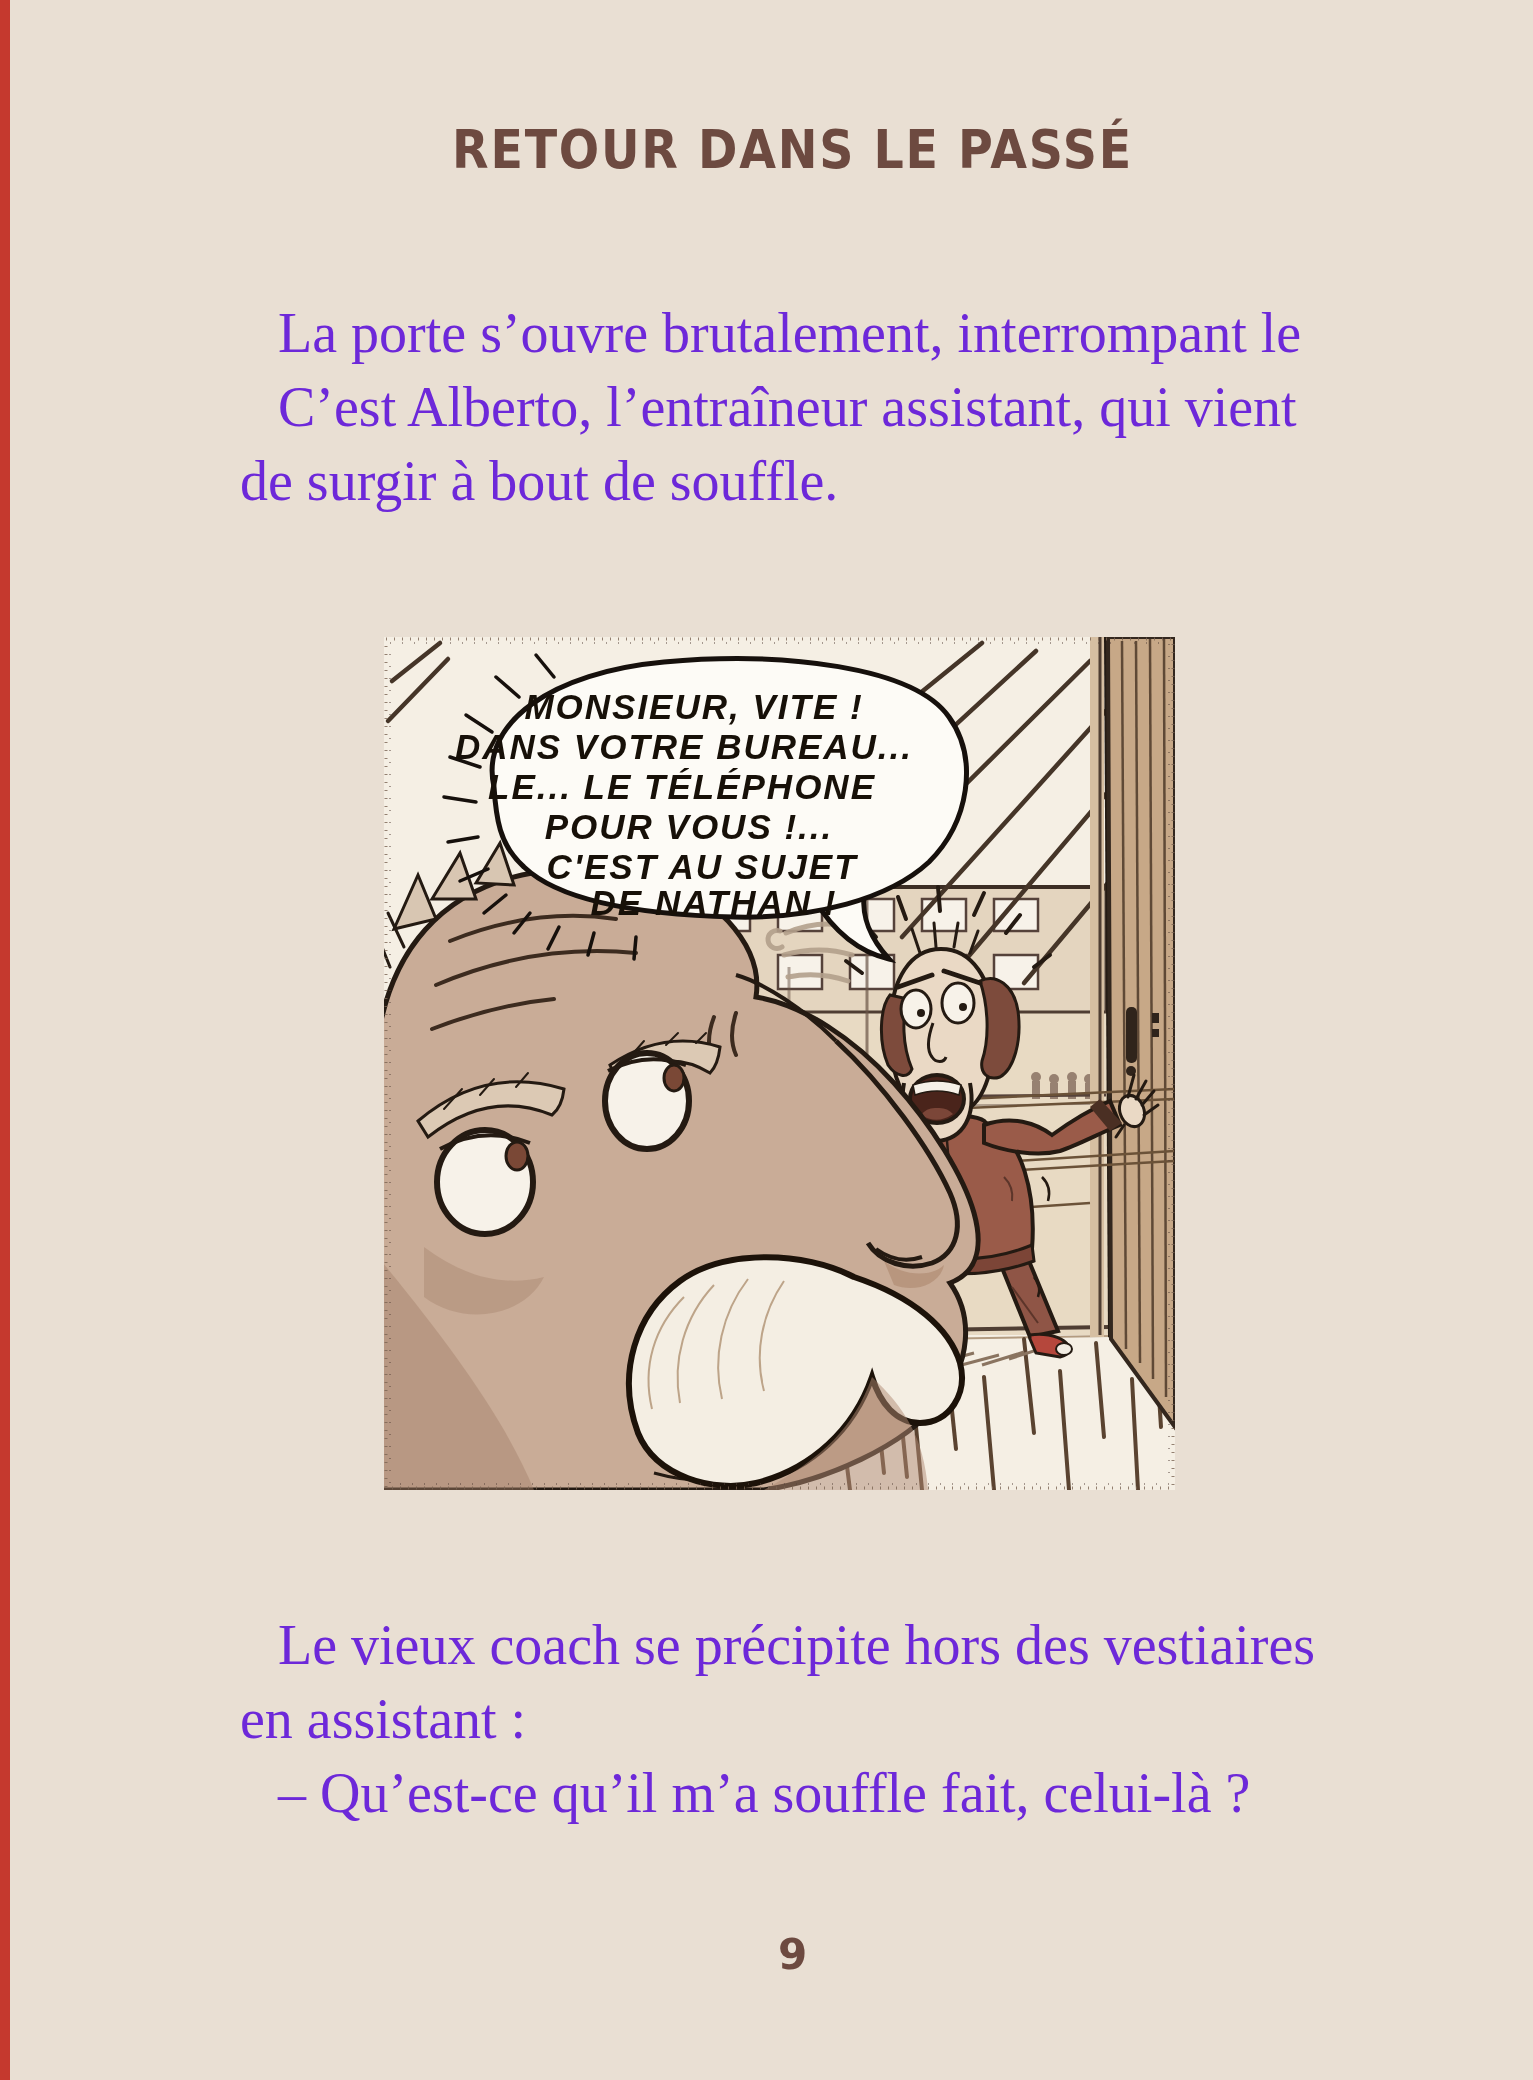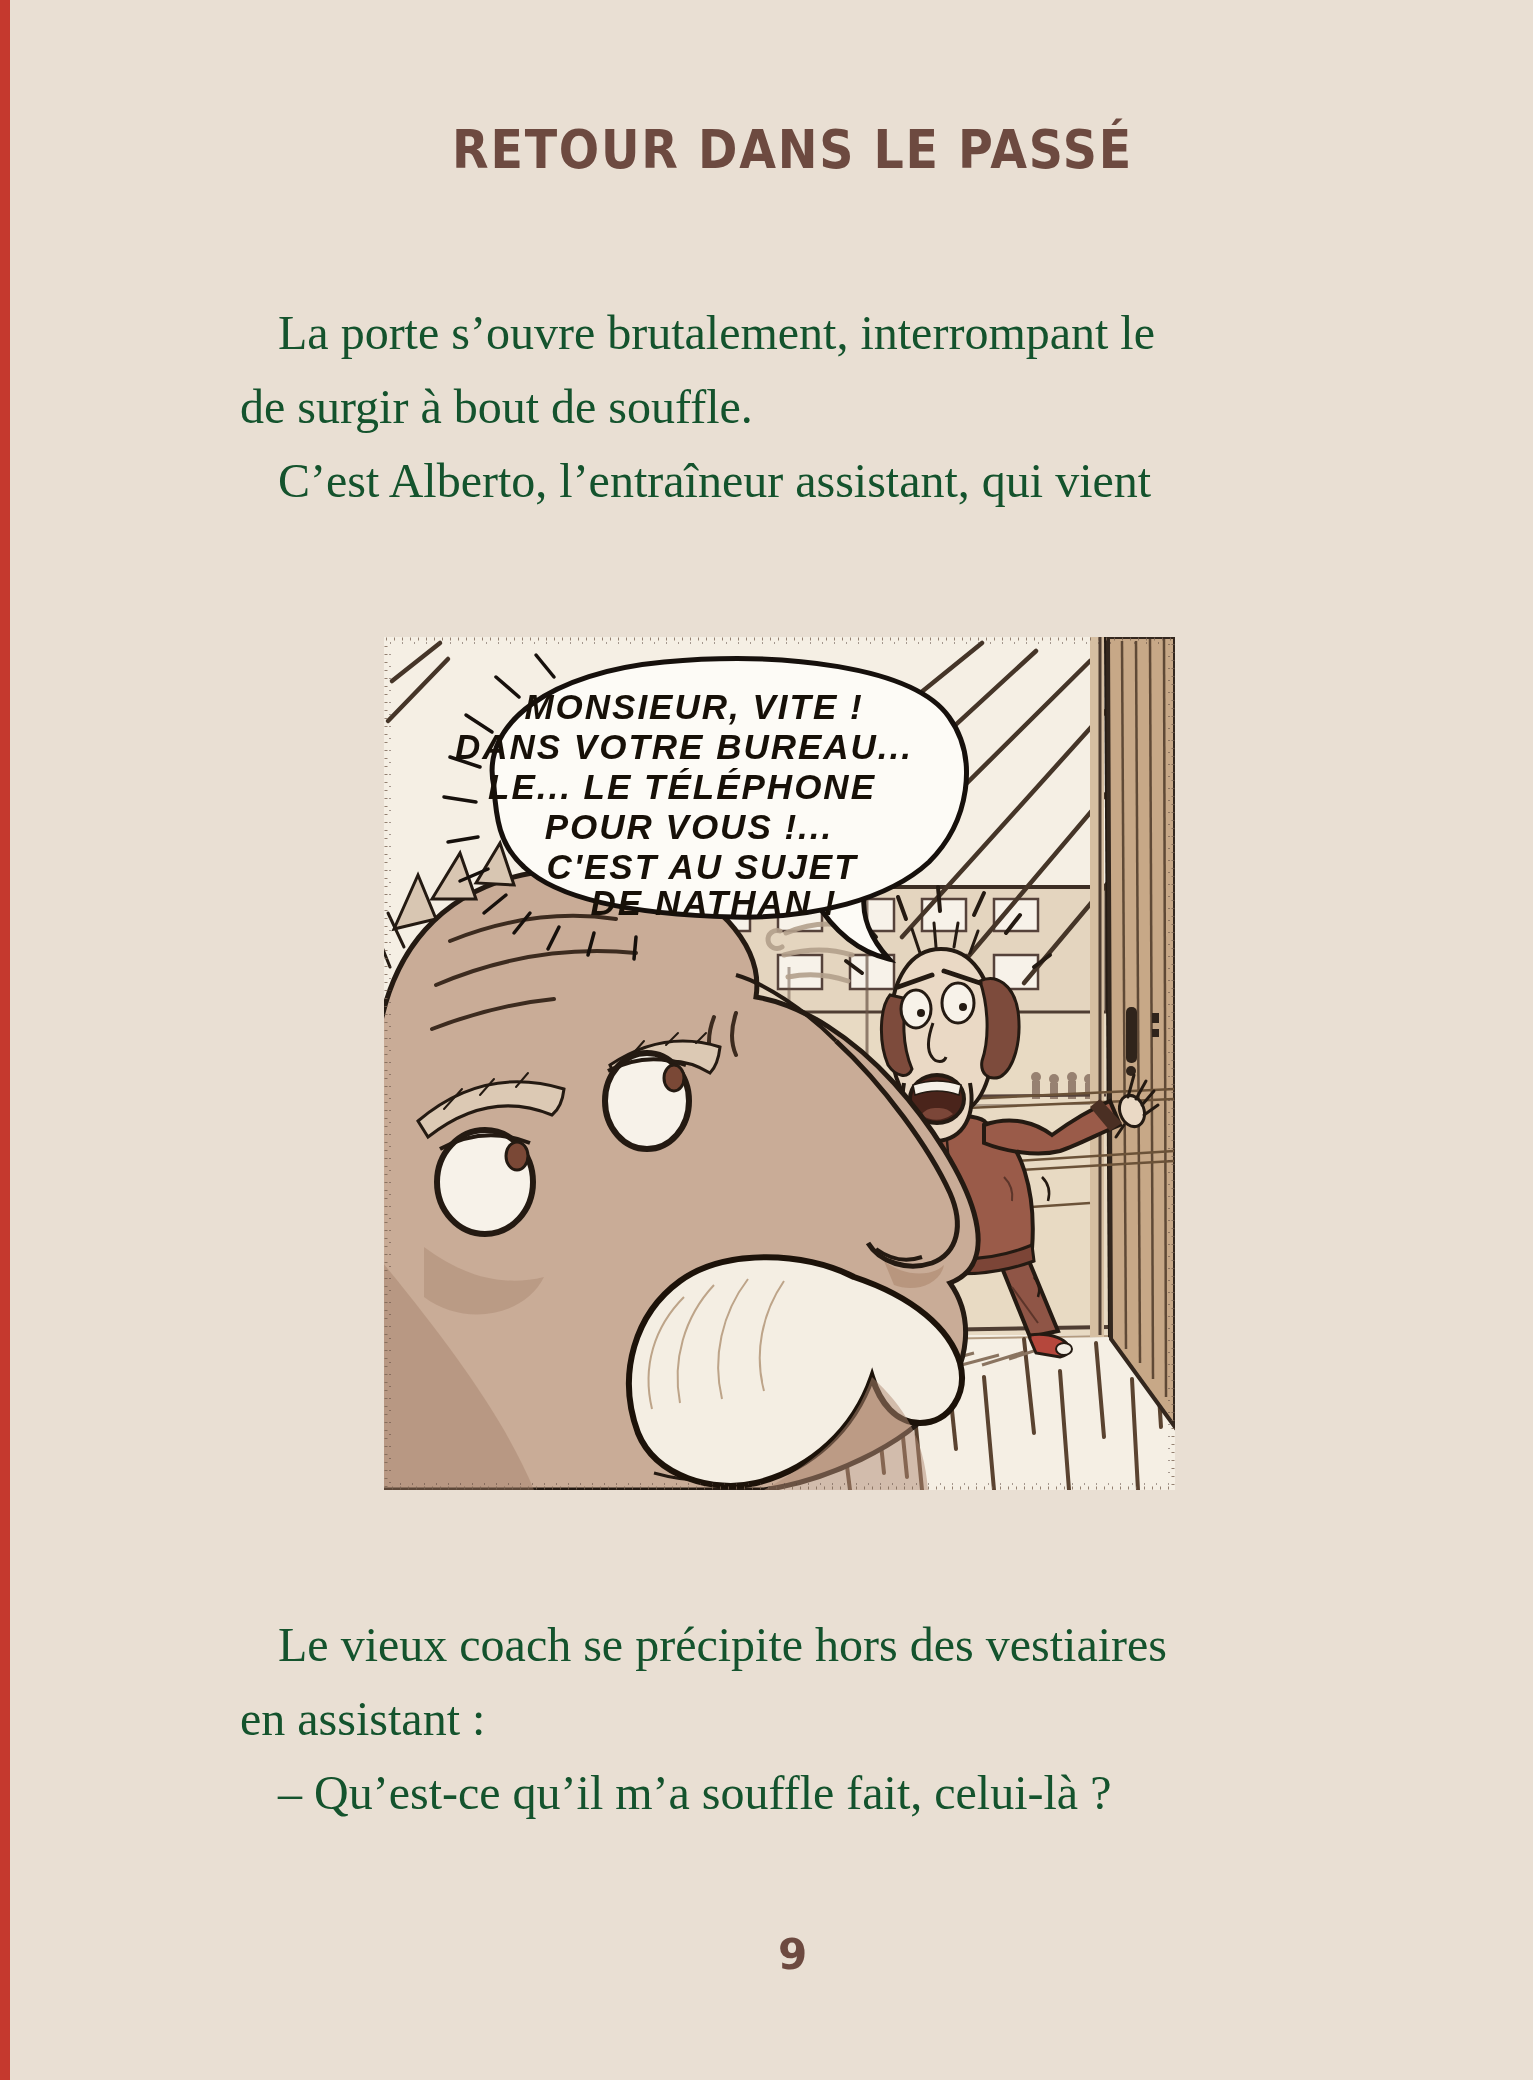--- a/index.html
+++ b/index.html
@@ -15,21 +15,21 @@
     position:absolute;top:118px;left:240px;width:1105px;
     text-align:center;
     font-family:"DejaVu Sans", sans-serif;
     font-weight:bold;font-size:54px;letter-spacing:2px;
     color:#6d4a40;
     transform:scaleX(.88);transform-origin:center;
     white-space:nowrap;
   }
   .story-block{
     position:absolute;left:240px;width:1105px;
-    font-size:48px;line-height:74px;color:#14532d;
+    font-size:56px;line-height:74px;color:#6d28d9;
   }
   #story-top{top:296px;}
   #story-bottom{top:1608px;}
   .story-line{white-space:nowrap;}
   .story-line.indent{padding-left:38px;}
   .comic-panel{
     position:absolute;left:384px;top:637px;width:791px;height:616px;
   }
   .page-number{
     position:absolute;top:1930px;left:240px;width:1105px;
@@ -46,22 +46,22 @@
 </style>
 </head>
 <body>
 
 <div class="edge-stripe"></div>
 
 <div class="chapter-title">RETOUR DANS LE PASSÉ</div>
 
 <div class="story-block" id="story-top">
   <div class="story-line indent">La porte s’ouvre brutalement, interrompant le</div>
+  <div class="story-line indent">C’est Alberto, l’entraîneur assistant, qui vient</div>
   <div class="story-line">de surgir à bout de souffle.</div>
-  <div class="story-line indent">C’est Alberto, l’entraîneur assistant, qui vient</div>
 </div>
 
 <div class="comic-panel">
 <svg width="791" height="853" viewBox="0 0 791 853">
   <defs>
     <clipPath id="panelClip">
           <rect x="0" y="0" width="791" height="853"></rect>
         </clipPath>
   </defs>
   <g clip-path="url(#panelClip)">

